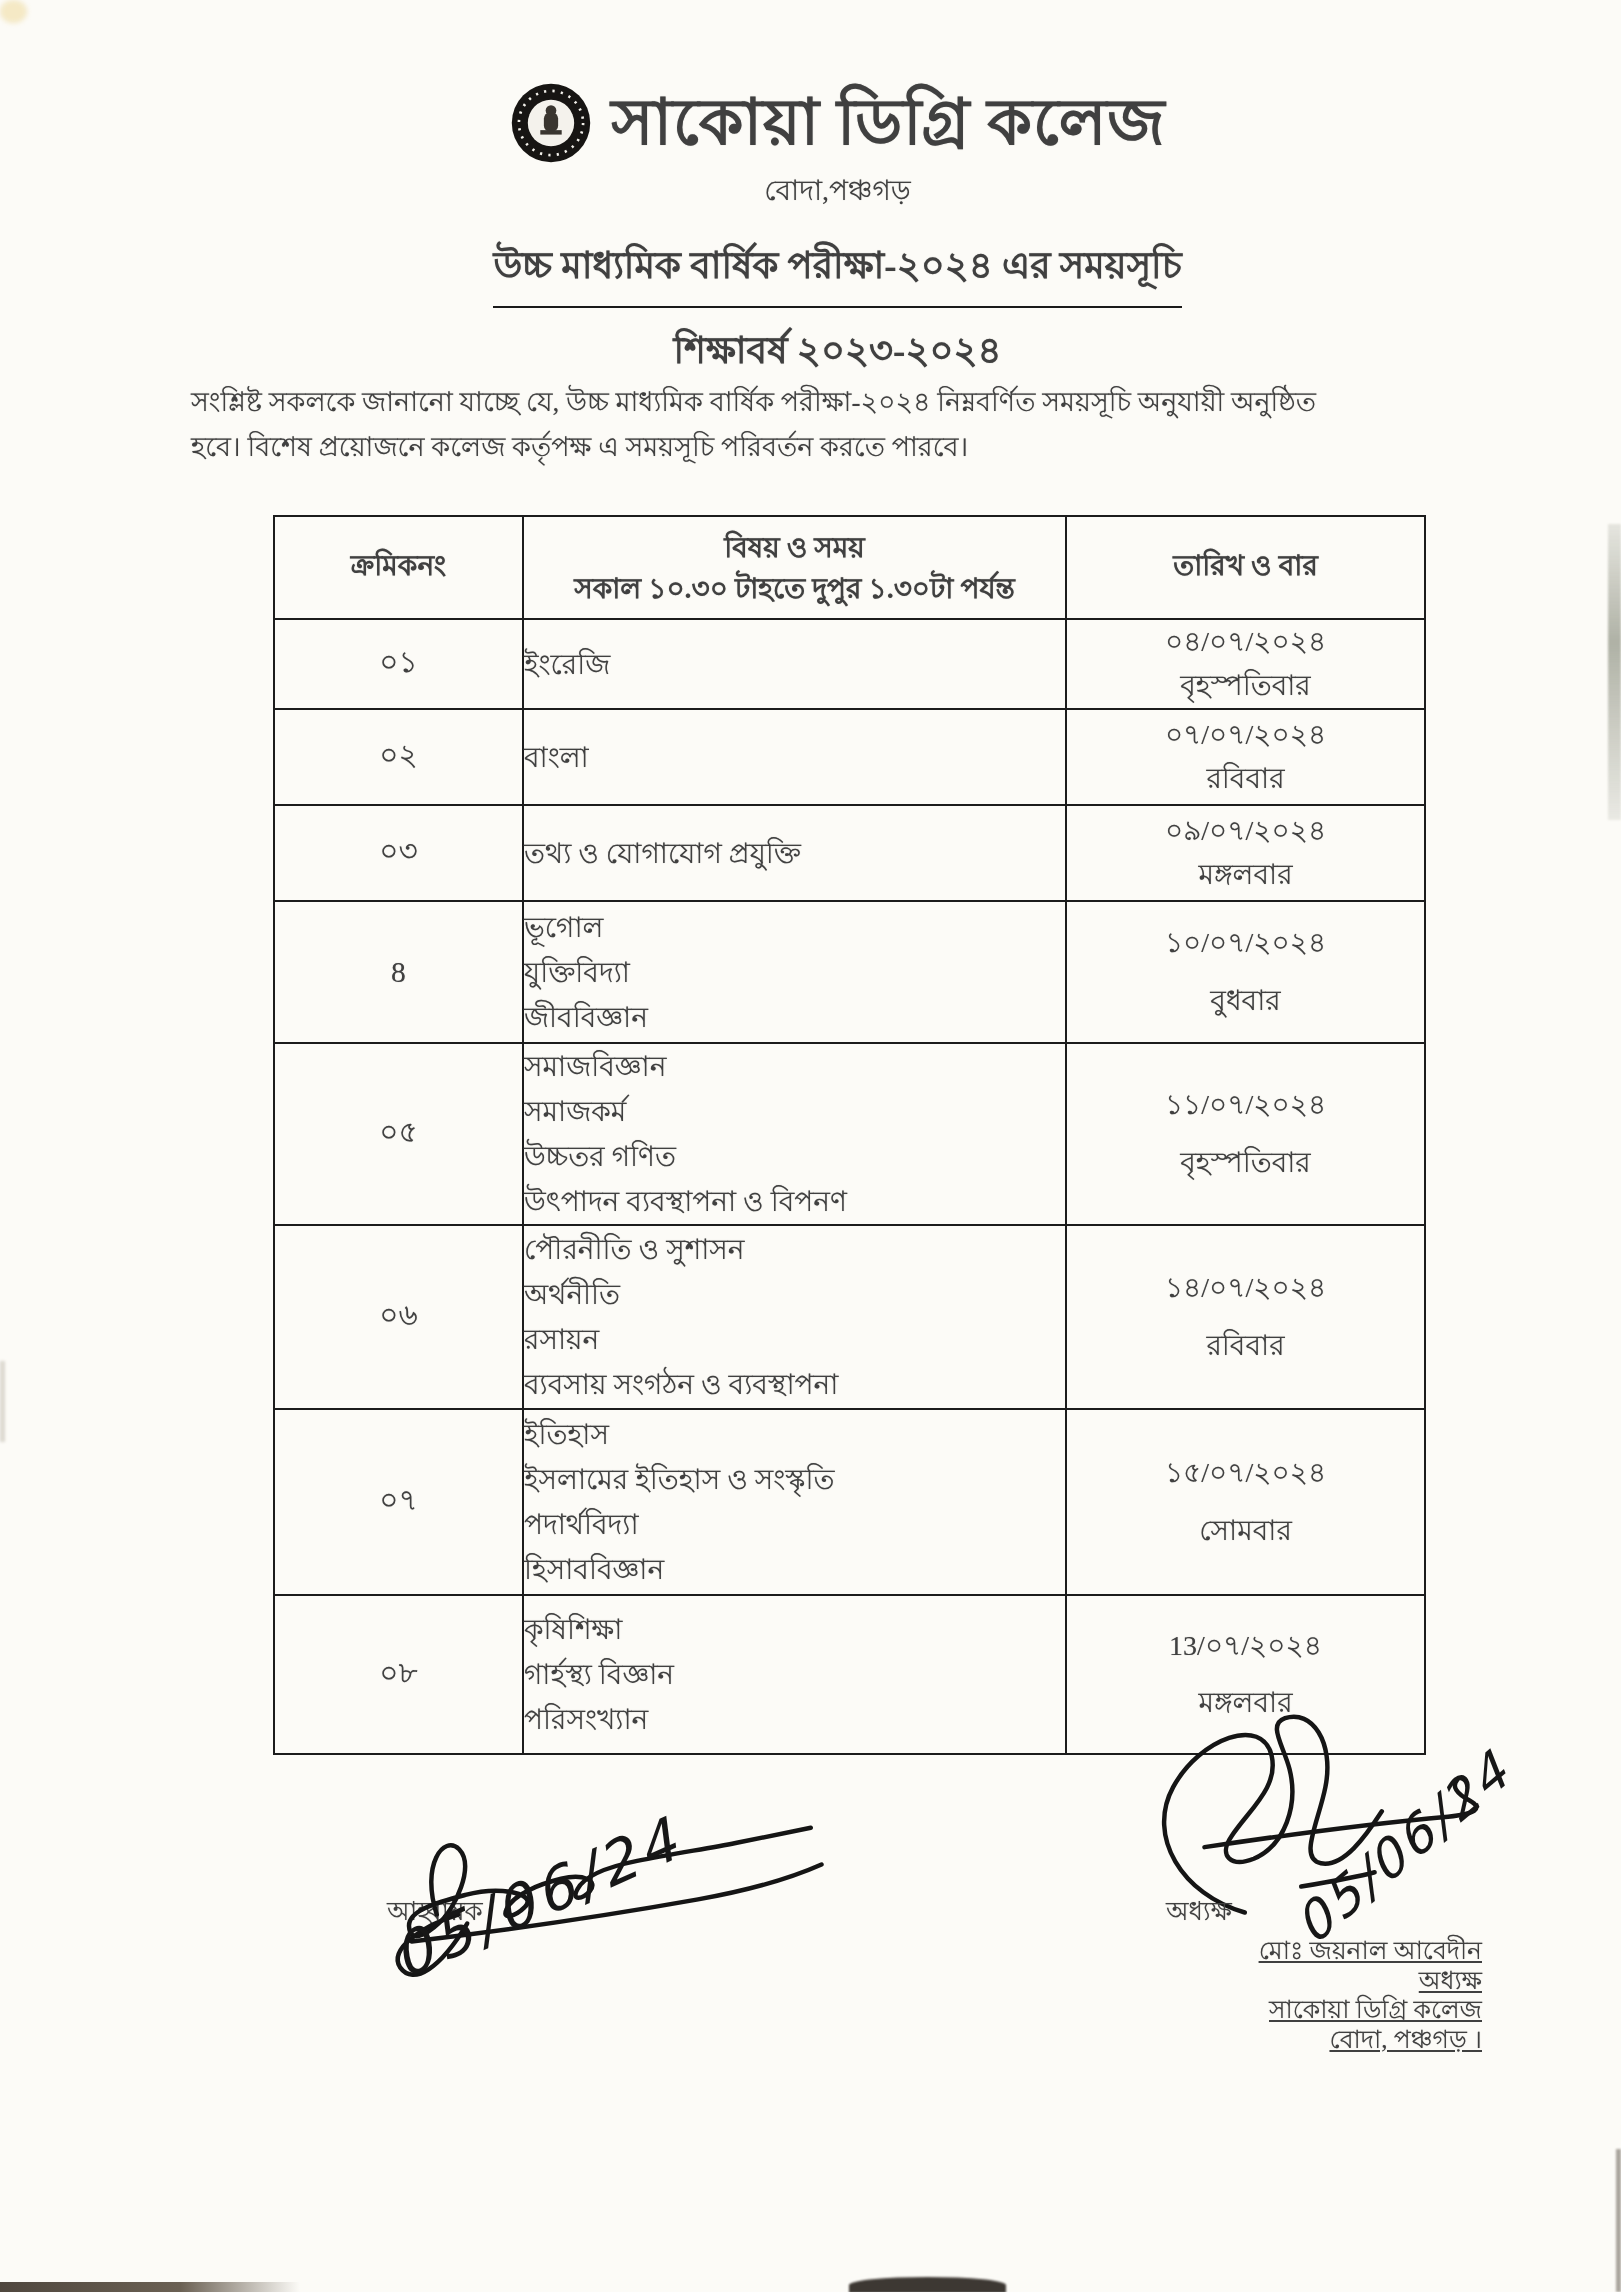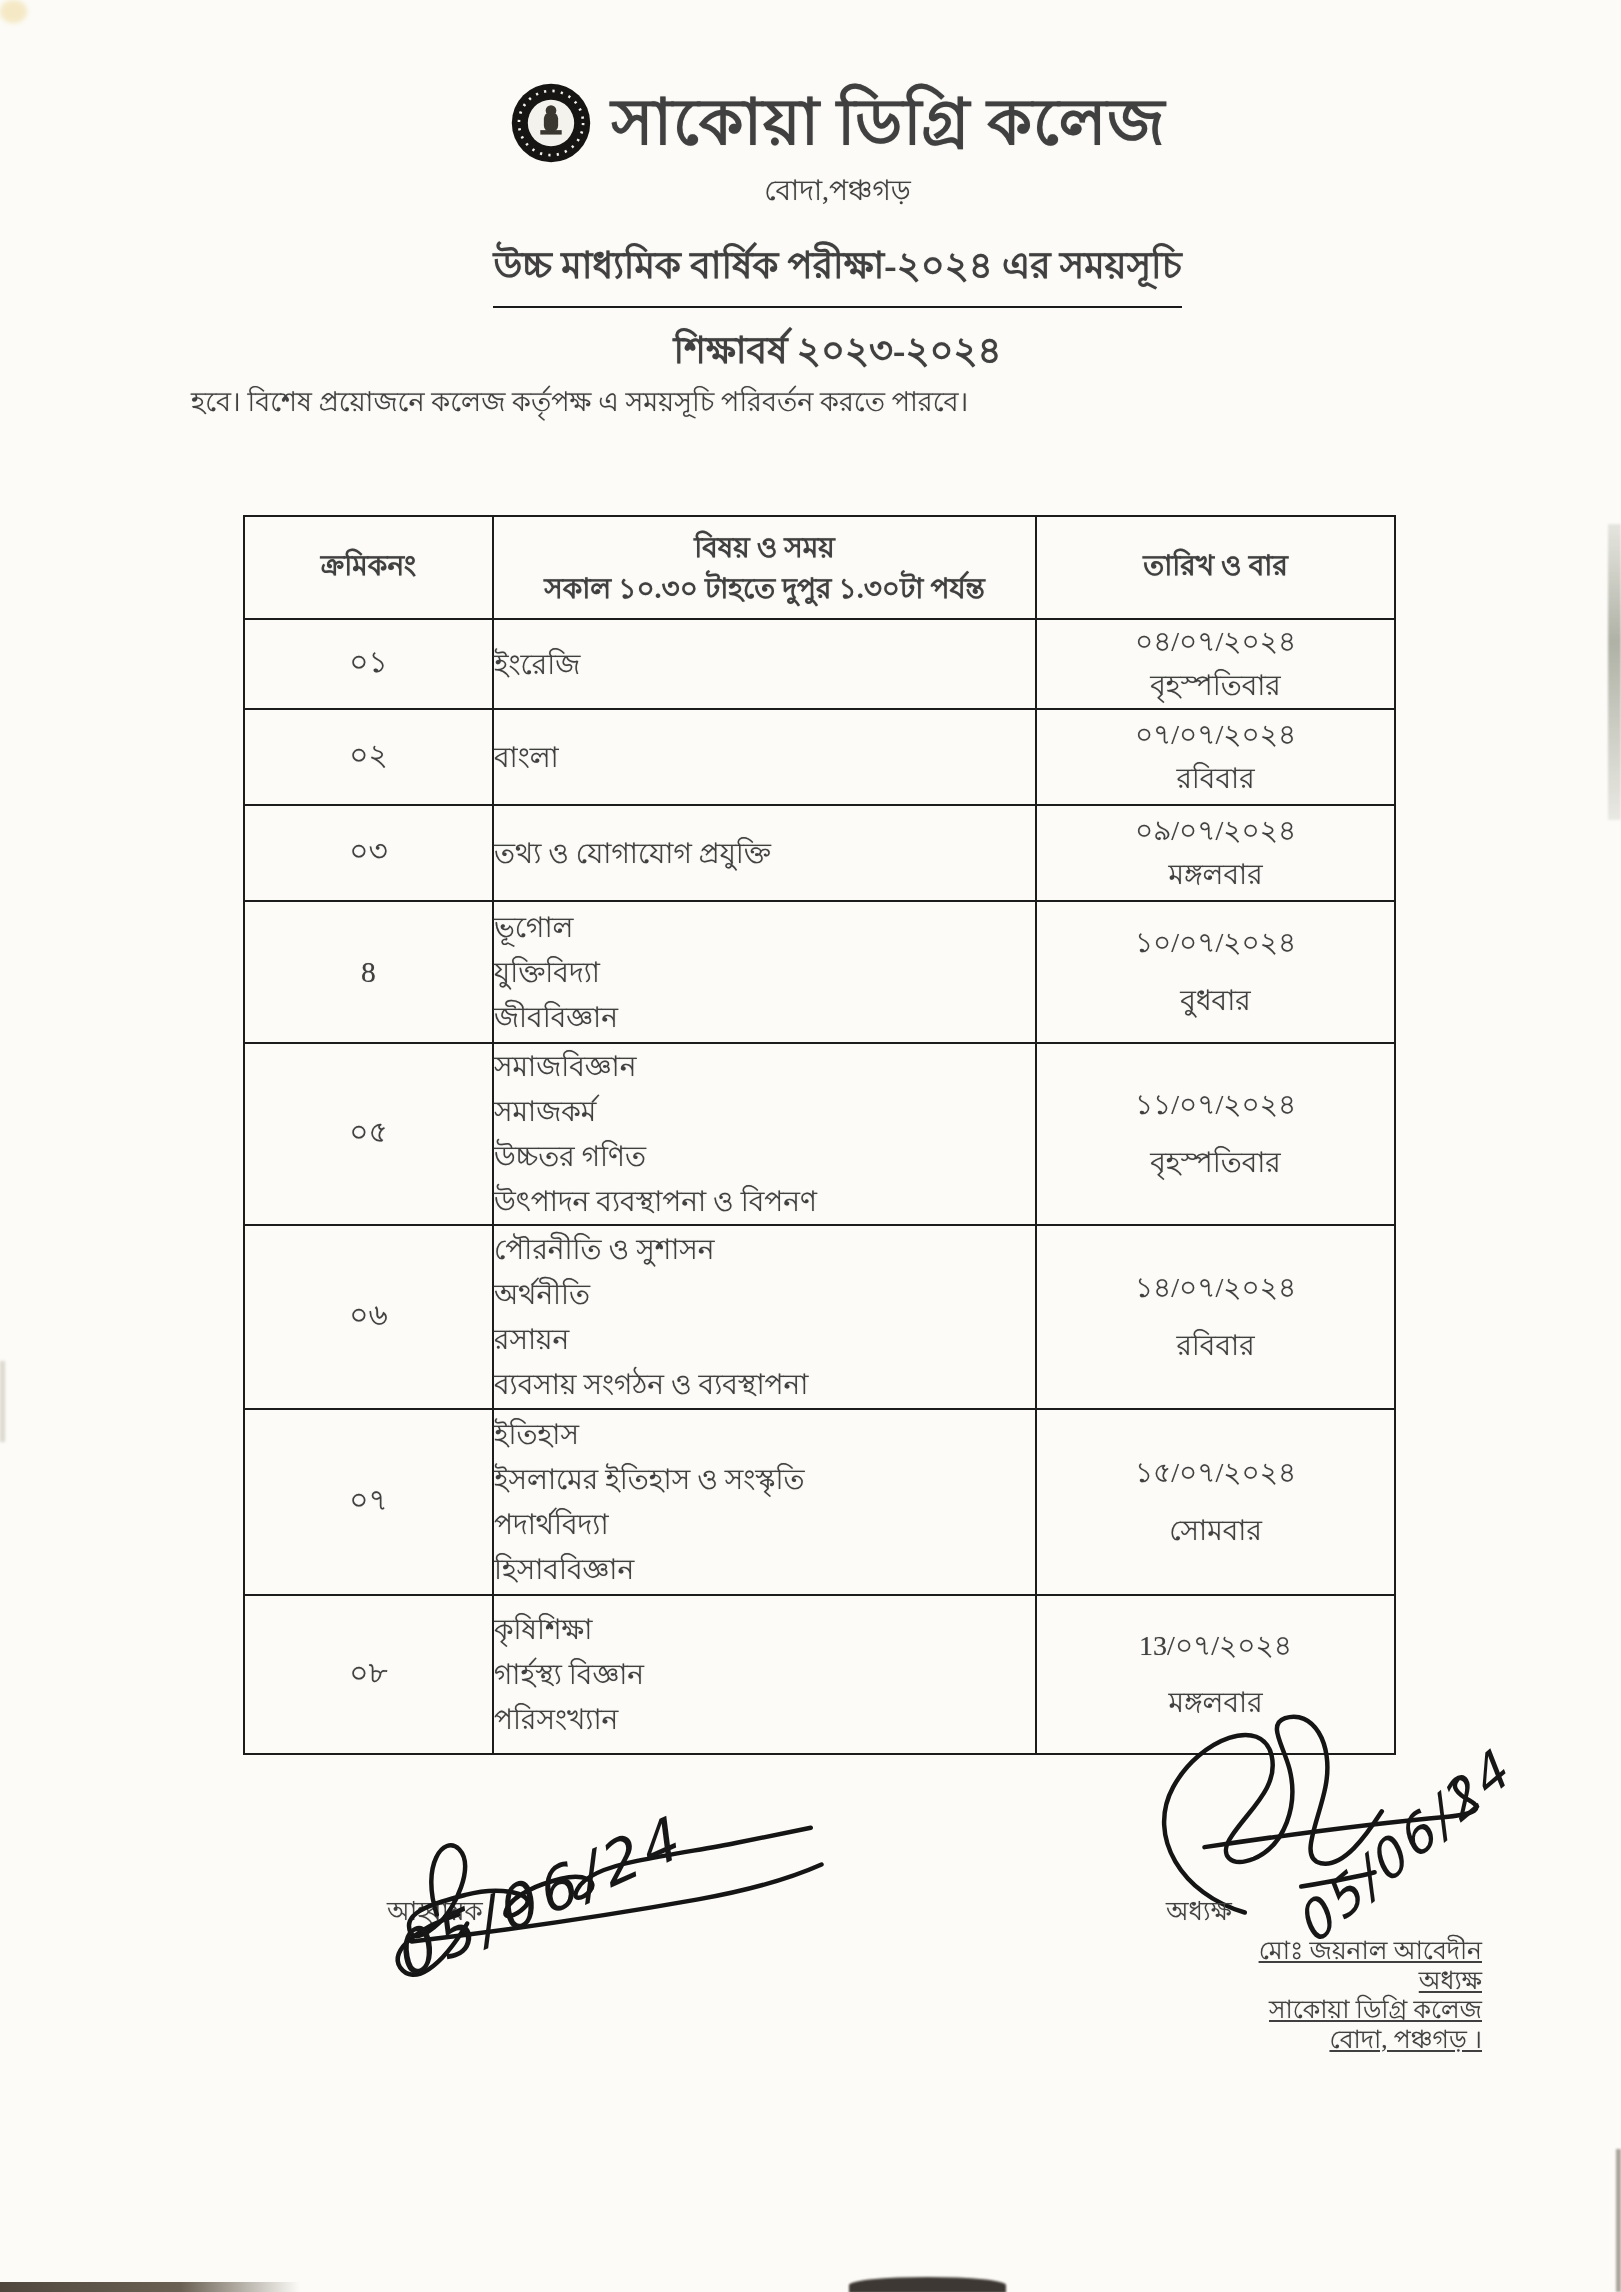--- a/index.html
+++ b/index.html
@@ -20,21 +20,21 @@
   .location{font-size:28px;margin-top:5.4px;}
   .main-title{display:inline-block;font-size:37px;font-weight:bold;margin-top:19.7px;
     border-bottom:2.7px solid #1a1a1a;padding-bottom:7.2px;}
   .session{font-size:37px;font-weight:bold;margin-top:12.5px;}
 
   
   .notice{position:absolute;left:191px;top:380px;width:1308px;
     font-size:27px;line-height:45px;text-align:left;}
 
   
-  table.schedule{position:absolute;left:243px;top:515px;width:1151px;
+  table.schedule{position:absolute;left:273px;top:515px;width:1151px;
     border-collapse:collapse;table-layout:fixed;}
   table.schedule col.c1{width:249px;}
   table.schedule col.c2{width:543px;}
   table.schedule col.c3{width:359px;}
   table.schedule th,table.schedule td{border:2.2px solid #1c1c1c;padding:0;}
   table.schedule thead tr{height:103px;}
   th{font-weight:bold;font-size:28px;vertical-align:middle;text-align:center;}
   .th-sub-line1{line-height:41px;}
   .th-sub-line2{line-height:41px;}
   td.serial{ text-align:center;vertical-align:middle;font-size:29.6px;}
@@ -99,20 +99,21 @@
       <span class="college-name ink">সাকোয়া ডিগ্রি কলেজ</span>
     </div>
     <div class="location ink">বোদা,পঞ্চগড়</div>
     <div>
       <span class="main-title ink">উচ্চ মাধ্যমিক বার্ষিক পরীক্ষা-২০২৪ এর সময়সূচি</span>
     </div>
     <div class="session ink">শিক্ষাবর্ষ ২০২৩-২০২৪</div>
   </div>
 
   <div class="notice ink">
+    <div>সংশ্লিষ্ট সকলকে জানানো যাচ্ছে যে, উচ্চ মাধ্যমিক বার্ষিক পরীক্ষা-২০২৪ নিম্নবর্ণিত সময়সূচি অনুযায়ী অনুষ্ঠিত</div>
     <div>হবে। বিশেষ প্রয়োজনে কলেজ কর্তৃপক্ষ এ সময়সূচি পরিবর্তন করতে পারবে।</div>
   </div>
 
   <table class="schedule ink">
     <colgroup>
         <col class="c1">
         <col class="c2">
         <col class="c3">
       </colgroup>
     <thead>

